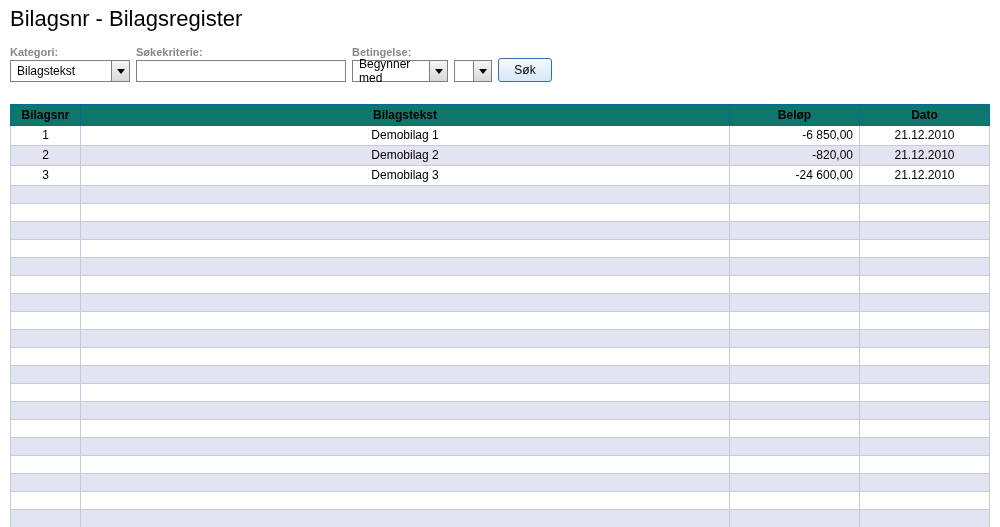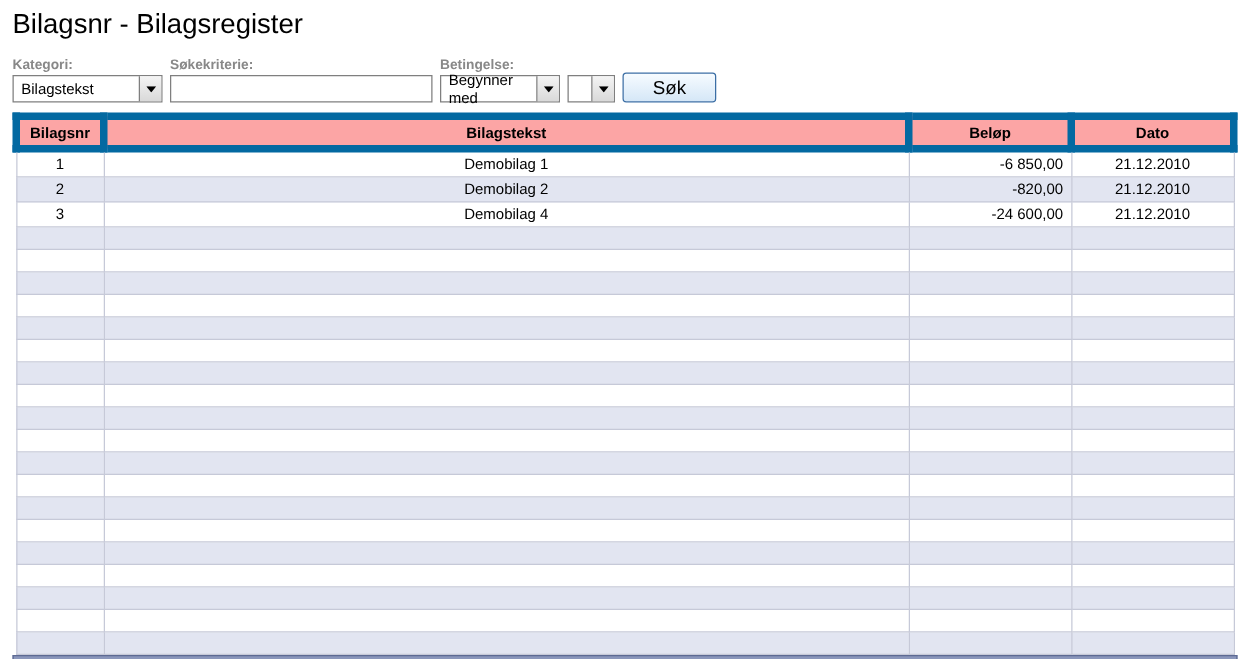--- a/index.html
+++ b/index.html
@@ -14,21 +14,21 @@
   }
   h1 {
     font-size: 22px;
     font-weight: normal;
     margin: 0 0 14px 0;
   }
   .filters {
     display: flex;
     align-items: flex-end;
     gap: 6px;
-    margin-bottom: 8px;
+    margin-bottom: 22px;
   }
   .field { display: flex; flex-direction: column; }
   .field label {
     font-size: 11px;
     font-weight: bold;
     color: #888;
     margin-bottom: 2px;
   }
   .select-wrap {
     display: inline-flex;
@@ -53,35 +53,35 @@
   .text-input {
     height: 22px;
     border: 1px solid #7f7f7f;
     padding: 2px 4px;
     font-size: 12px;
     width: 210px;
   }
   .w-empty .val { width: 18px; }
   .sok-btn {
     height: 24px;
-    width: 75px;
+    width: 54px;
     border: 1px solid #3b6ea5;
     background: linear-gradient(#f6fbff,#d5e7f7);
     border-radius: 3px;
-    font-size: 15px;
+    font-size: 12px;
     cursor: pointer;
   }
   table.register {
     width: 980px;
     border-collapse: collapse;
     border: 1px solid #c6c9d8;
   }
   table.register th {
-    background: #fca5a5;
-    border: 6px solid #0369a1;
+    background: #0f766e;
+    border: 1px solid #0369a1;
     padding: 3px 6px;
     font-size: 12px;
     font-weight: bold;
     color: #000;
     text-align: center;
     height: 20px;
   }
   table.register td {
     border: 1px solid #c6c9d8;
     padding: 2px 6px;
@@ -175,21 +175,21 @@
         <td class="col-date">21.12.2010</td>
       </tr>
       <tr class="even">
         <td class="col-nr">2</td>
         <td class="col-text">Demobilag 2</td>
         <td class="col-amt">-820,00</td>
         <td class="col-date">21.12.2010</td>
       </tr>
       <tr class="odd">
         <td class="col-nr">3</td>
-        <td class="col-text">Demobilag 4</td>
+        <td class="col-text">Demobilag 3</td>
         <td class="col-amt">-24 600,00</td>
         <td class="col-date">21.12.2010</td>
       </tr>
       <tr class="even">
         <td class="col-nr"></td>
         <td class="col-text"></td>
         <td class="col-amt"></td>
         <td class="col-date"></td>
       </tr>
       <tr class="odd">

